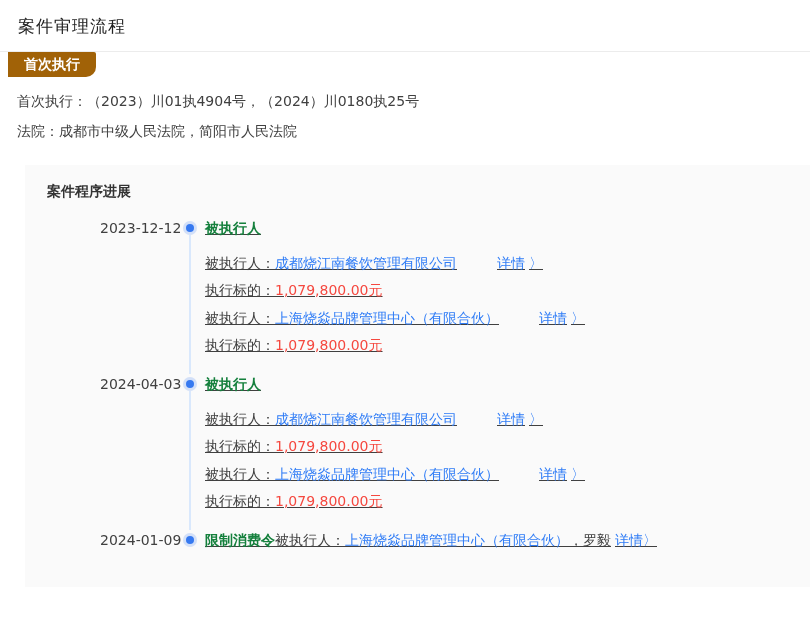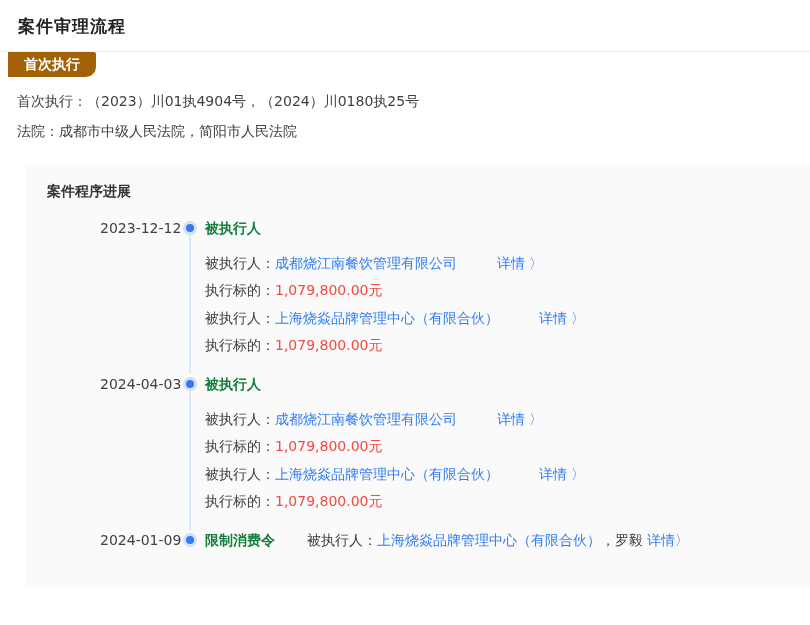--- a/index.html
+++ b/index.html
@@ -12,21 +12,21 @@
     overflow: hidden;
     font-family: "DejaVu Sans", "Liberation Sans", sans-serif;
     font-size: 14px;
     color: #404040;
   }
   
   .page-header h1 {
     margin: 0;
     padding: 15px 18px 13px 18px;
     font-size: 17px;
-    font-weight: bold;
+    font-weight: normal;
     color: #222222;
     letter-spacing: 1px;
   }
   .tabbar {
     border-top: 1px solid #ececec;
     padding-left: 8px;
   }
   .tab-badge {
     display: inline-block;
     background: #a16207;
@@ -61,20 +61,21 @@
     color: #333333;
     line-height: 20px;
     margin-bottom: 17px;
   }
   
   .entry {
     position: relative;
     padding-left: 158px;
     padding-bottom: 19px;
     line-height: 20px;
+    text-decoration: underline;
   }
   .entry.last { padding-bottom: 0; }
   .date {
     position: absolute;
     left: 53px;
     top: 0;
     line-height: 20px;
     color: #404040;
   }
   .dot {
@@ -96,21 +97,21 @@
     background: #d9e8fc;
   }
   .entry-heading {
     font-weight: bold;
     color: #15803d;
     line-height: 20px;
     margin-bottom: 15px;
   }
   .entry-heading.inline {
     display: inline;
-    margin-right: 32px;
+    margin-right: 0;
     margin-bottom: 0;
   }
   .group { margin-bottom: 8px; }
   .group:last-child { margin-bottom: 0; }
   .row { margin: 0 0 7px 0; line-height: 20px; }
   .row:last-child { margin-bottom: 0; }
   .detail { margin-left: 40px; white-space: nowrap; }
   .detail .chev { margin-left: 4px; }
   .detail-inline { margin-left: 4px; white-space: nowrap; }
   .amount { color: #f5483f; }

